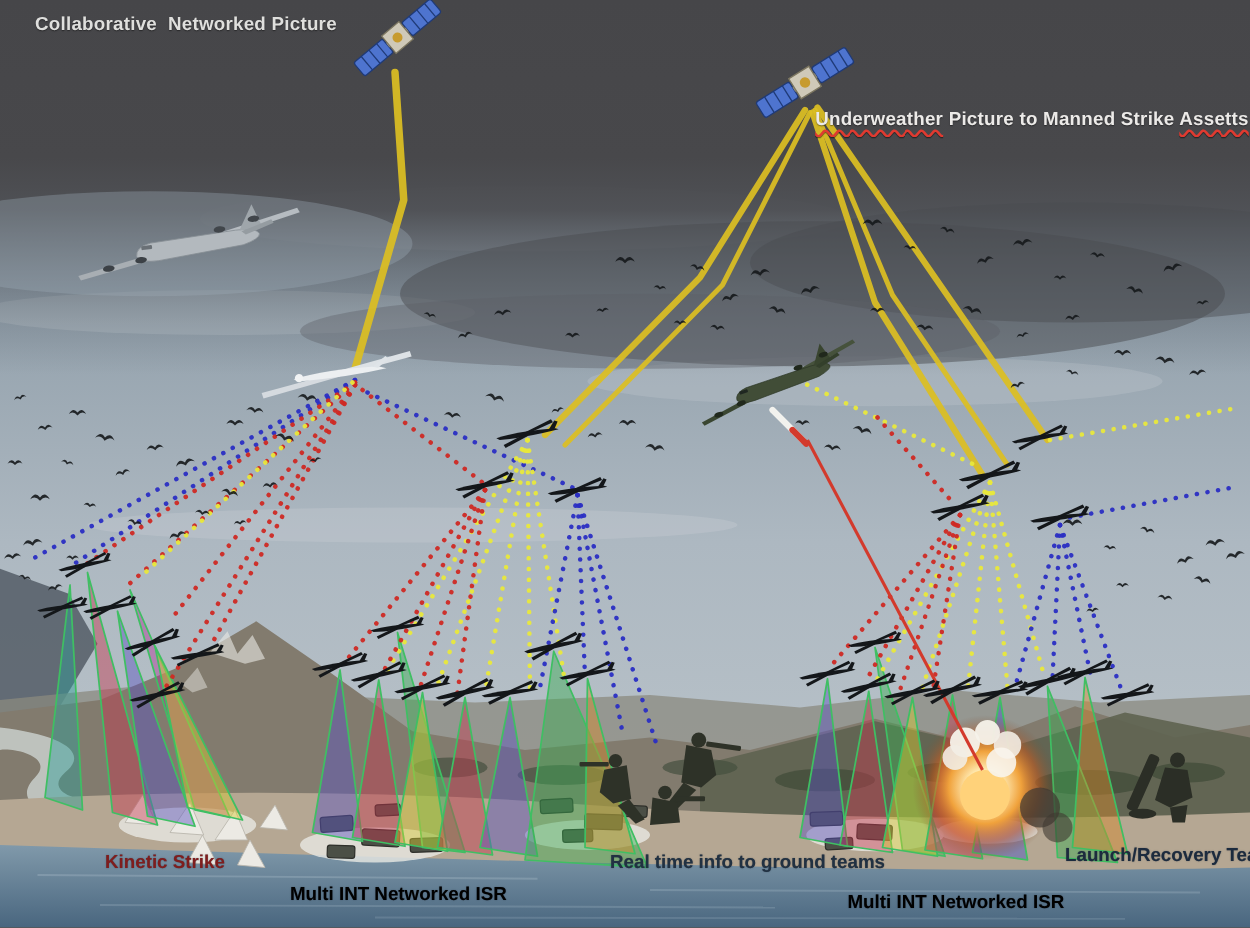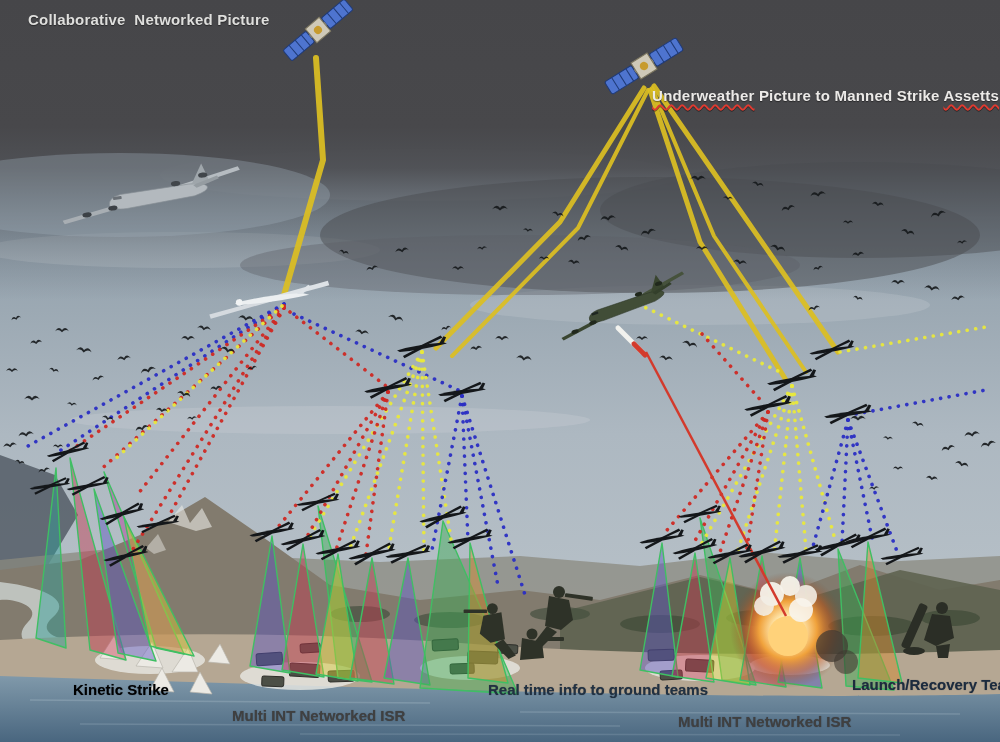--- a/index.html
+++ b/index.html
@@ -2,21 +2,21 @@
 <html><head>
 <meta charset="utf-8">
 <style>
   html,body{margin:0;padding:0;background:#1b1b1b;}
   .stage{position:relative;width:1000px;height:742px;overflow:hidden;
          font-family:"Liberation Sans",sans-serif;background:#9aa7b1;}
   .stage svg{position:absolute;left:0;top:0;}
   .label{position:absolute;font-weight:bold;white-space:pre;line-height:1.1;}
   .lab-light{color:#dfdfdd;font-size:15px;letter-spacing:.2px;
              text-shadow:0 1px 1px rgba(0,0,0,.45);}
-  .lab-dark{color:#404040;font-size:15px;text-shadow:0 0 1px rgba(25,35,50,.55);}
+  .lab-dark{color:#000000;font-size:15px;text-shadow:0 0 1px rgba(25,35,50,.55);}
   .sq{text-decoration:underline;text-decoration-style:wavy;
       text-decoration-color:#e03a30;text-decoration-thickness:1.5px;
       text-underline-offset:3px;}
 </style>
 </head>
 <body>
 
 <div class="stage">
 <svg width="1000" height="742" viewBox="0 0 1000 742">
   <defs>
@@ -403,21 +403,21 @@
         <use href="#bird" transform="translate(642,338) rotate(0) scale(1)"></use>
         <use href="#bird" transform="translate(666,358) rotate(8) scale(1.15)"></use>
         <use href="#bird" transform="translate(690,344) rotate(16) scale(1.2999999999999998)"></use>
       </g>
 </svg>
 
 <div class="label lab-light" id="lab-top-left" style="left:28px;top:12px;">Collaborative  Networked Picture</div>
 
 <div class="label lab-light" id="lab-top-right" style="right:1px;top:88px;color:#eceae8;"><span class="sq">Underweather</span><span> Picture to Manned Strike </span><span class="sq">Assetts</span></div>
 
-<div class="label lab-dark" style="left:73px;top:682px;color:#000000;">Kinetic Strike</div>
+<div class="label lab-dark" style="left:84px;top:682px;color:#7f1d1d;">Kinetic Strike</div>
 
 <div class="label lab-dark" style="left:232px;top:708px;">Multi INT Networked ISR</div>
 
 <div class="label lab-dark" style="left:446px;top:682px;color:#213142;margin-left:42px;">Real time info to ground teams</div>
 
 <div class="label lab-dark" style="left:678px;top:714px;">Multi INT Networked ISR</div>
 
 <div class="label lab-dark" style="left:852px;top:677px;color:#1c2b3e;">Launch/Recovery Team</div>
 </div>
 

